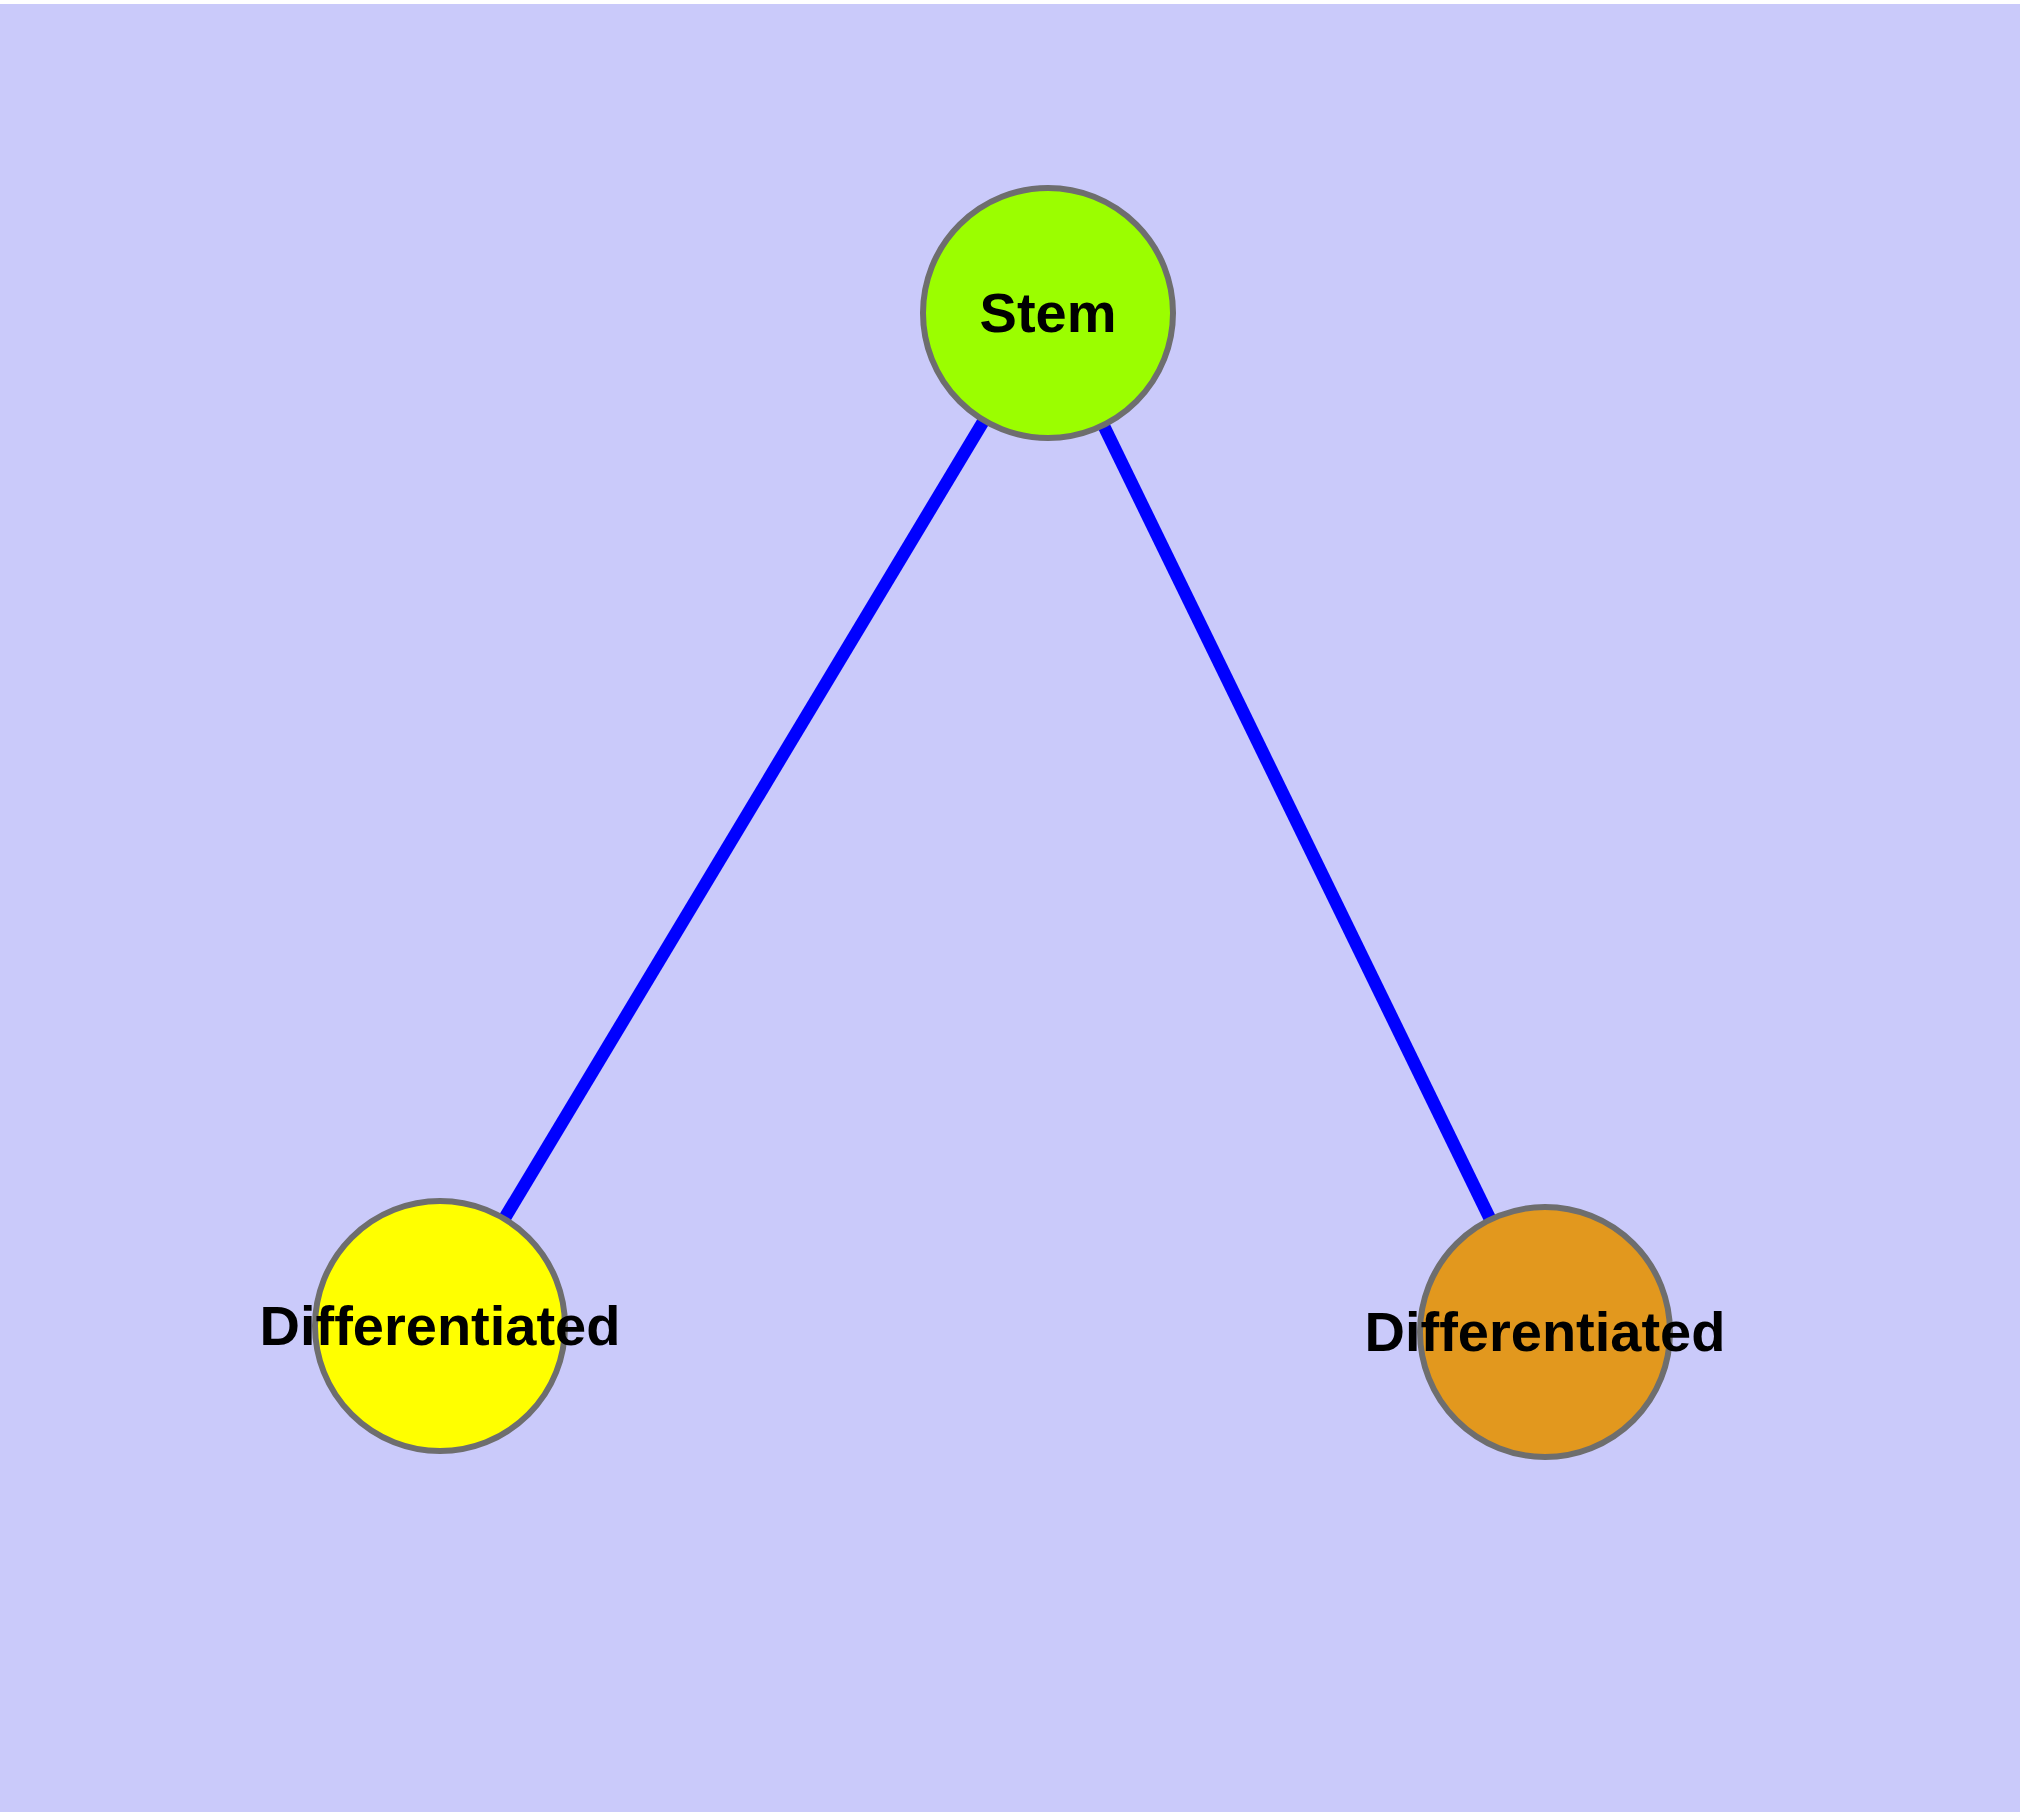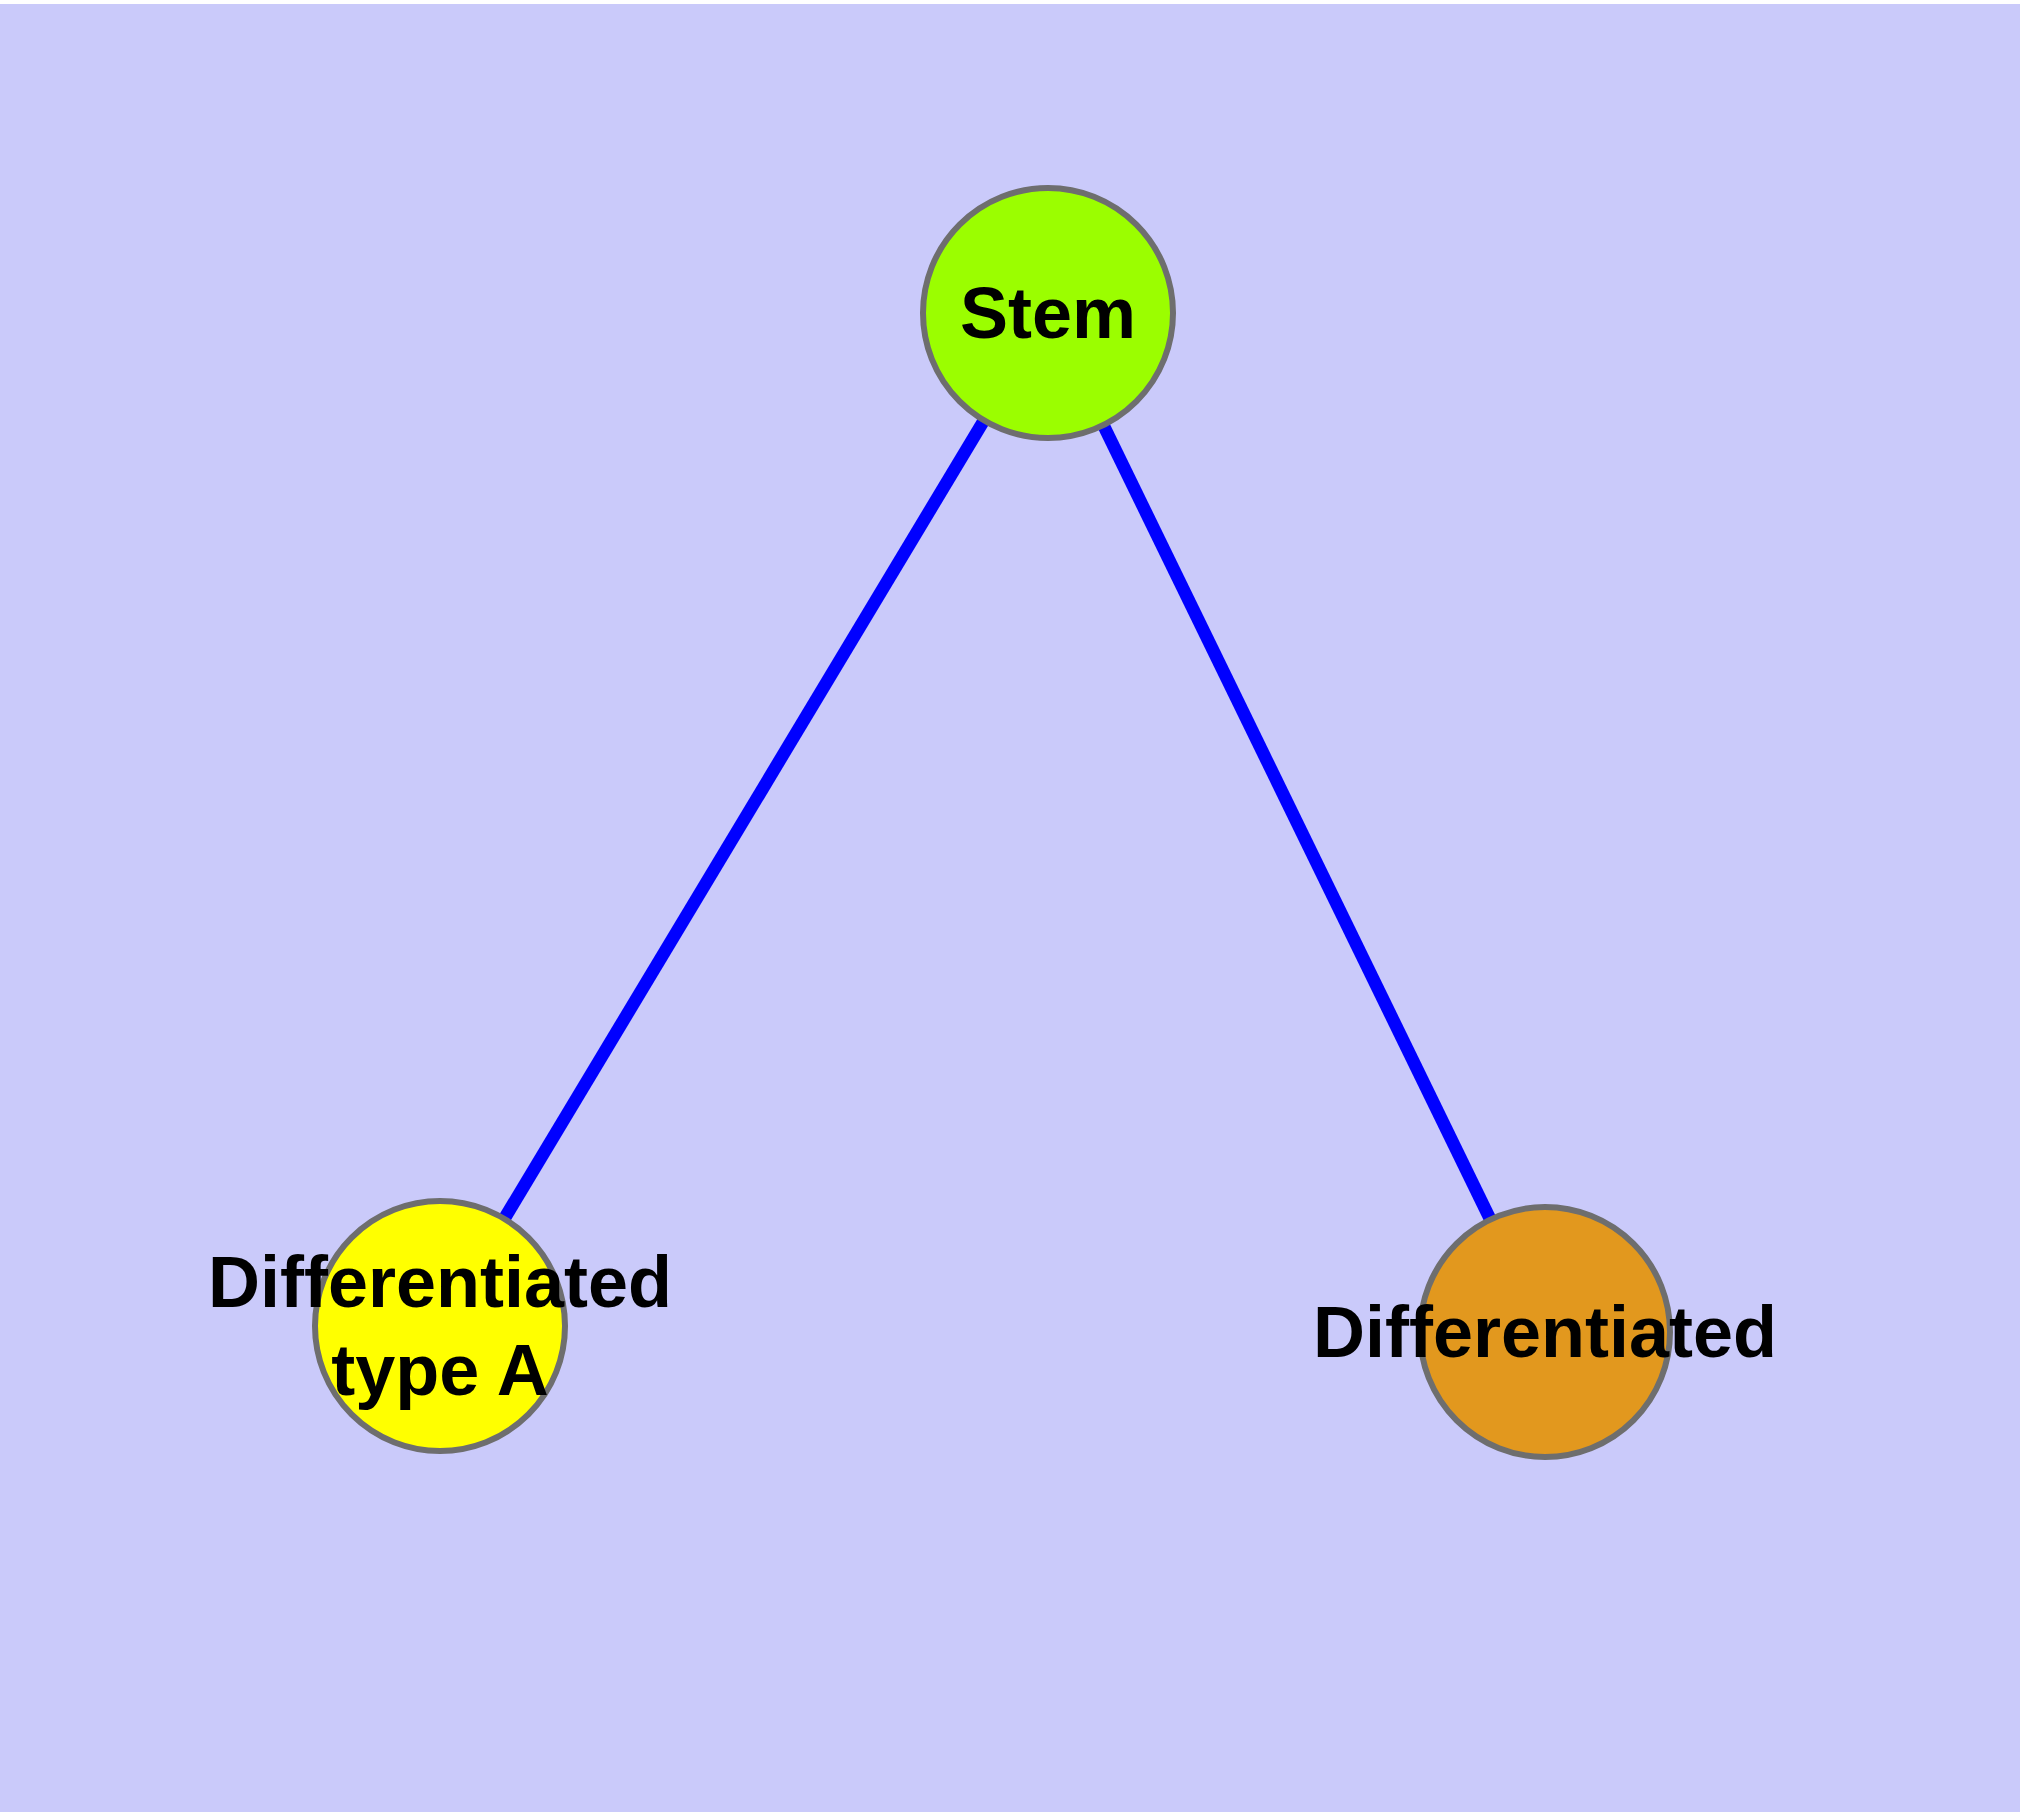--- a/index.html
+++ b/index.html
@@ -31,21 +31,21 @@
     position: absolute;
     border-radius: 50%;
     border: 6px solid #6e6e6e;
     box-sizing: border-box;
   }
   .node-label {
     position: absolute;
     transform: translate(-50%, -50%);
     text-align: center;
     font-weight: bold;
-    font-size: 72px;
+    font-size: 56px;
     line-height: 88px;
     color: #000000;
     white-space: nowrap;
     pointer-events: none;
   }
 </style>
 </head>
 <body>
 
 <div class="canvas" id="canvas" style="background: rgb(202, 202, 250);">
@@ -60,21 +60,20 @@
   <div class="node" style="left: 920px; top: 185px; width: 256px; height: 256px; background: rgb(155, 254, 0); border-color: rgb(110, 110, 110);"></div>
   <div class="node" style="left: 312px; top: 1198px; width: 256px; height: 256px; background: rgb(255, 255, 0); border-color: rgb(110, 110, 110);"></div>
   <div class="node" style="left: 1417px; top: 1204px; width: 256px; height: 256px; background: rgb(226, 152, 30); border-color: rgb(110, 110, 110);"></div>
 
   <div class="node-label" style="left: 1048px; top: 313px; color: rgb(0, 0, 0);">
     <div>Stem</div>
   </div>
 
   <div class="node-label" style="left: 440px; top: 1326px; color: rgb(0, 0, 0);">
     <div>Differentiated</div>
-    <div>type A</div>
   </div>
 
   <div class="node-label" style="left: 1545px; top: 1332px; color: rgb(0, 0, 0);">
     <div>Differentiated</div>
   </div>
 
 </div>
 
 
 </body></html>

